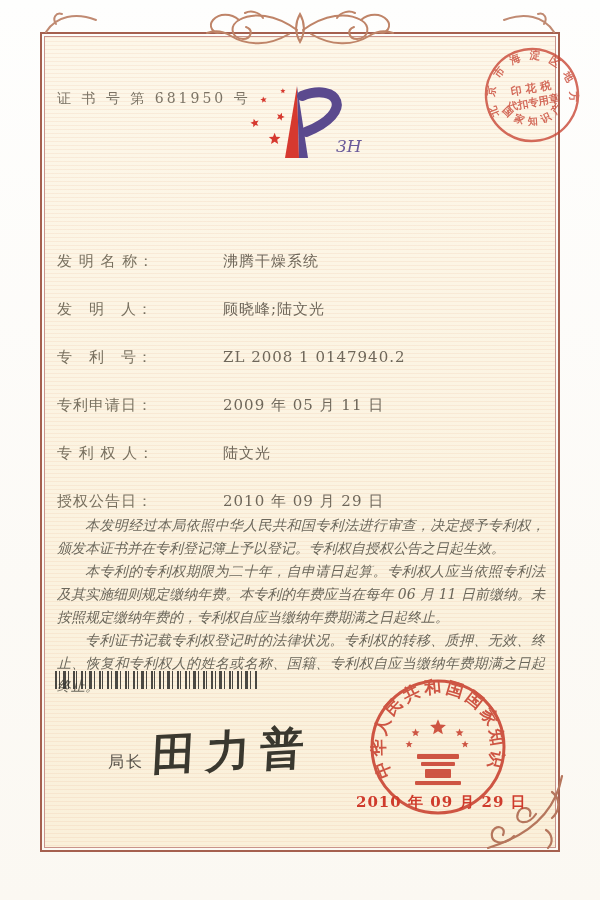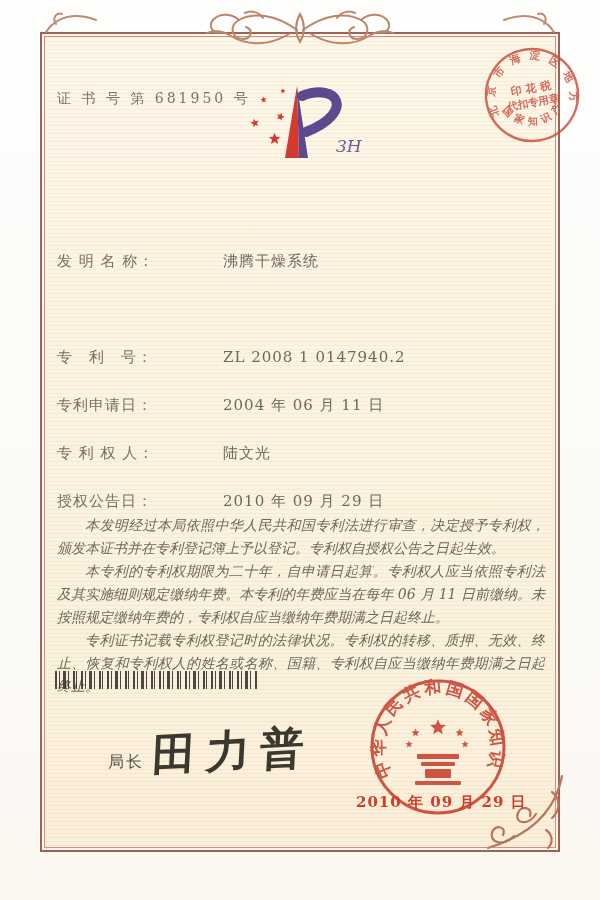--- a/index.html
+++ b/index.html
@@ -116,27 +116,31 @@
     </text>
     <text x="50" y="47" font-size="11" fill="#c94837" font-weight="bold" text-anchor="middle" font-family="DejaVu Sans, sans-serif">印 花 税</text>
     <text x="50" y="61" font-size="10.5" fill="#c94837" font-weight="bold" text-anchor="middle" font-family="DejaVu Sans, sans-serif">代扣专用章</text>
   </svg>
 
 
   <div class="field" style="top:252px">
     <span class="lab">发 明 名 称：</span>
     <span class="val">沸腾干燥系统</span>
   </div>
+  <div class="field" style="top:300px">
+    <span class="lab">发　明　人：</span>
+    <span class="val">顾晓峰;陆文光</span>
+  </div>
   <div class="field" style="top:348px">
     <span class="lab">专　利　号：</span>
     <span class="val">ZL 2008 1 0147940.2</span>
   </div>
   <div class="field" style="top:396px">
     <span class="lab">专利申请日：</span>
-    <span class="val">2004 年 06 月 11 日</span>
+    <span class="val">2009 年 05 月 11 日</span>
   </div>
   <div class="field" style="top:444px">
     <span class="lab">专 利 权 人：</span>
     <span class="val">陆文光</span>
   </div>
   <div class="field" style="top:492px">
     <span class="lab">授权公告日：</span>
     <span class="val">2010 年 09 月 29 日</span>
   </div>
 

